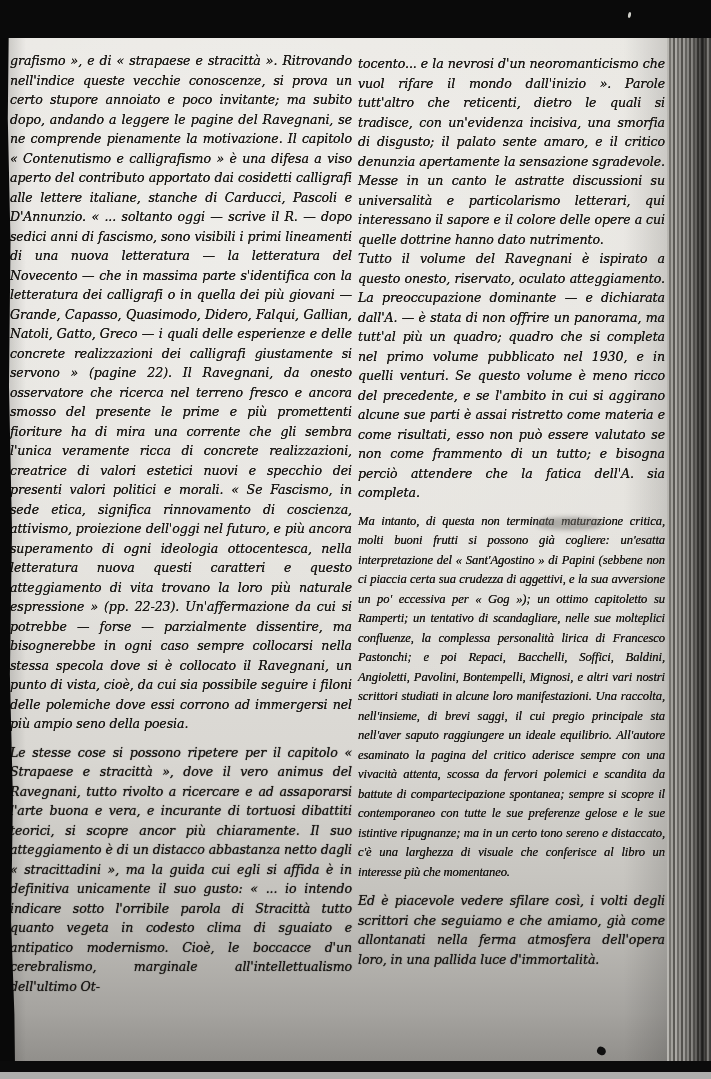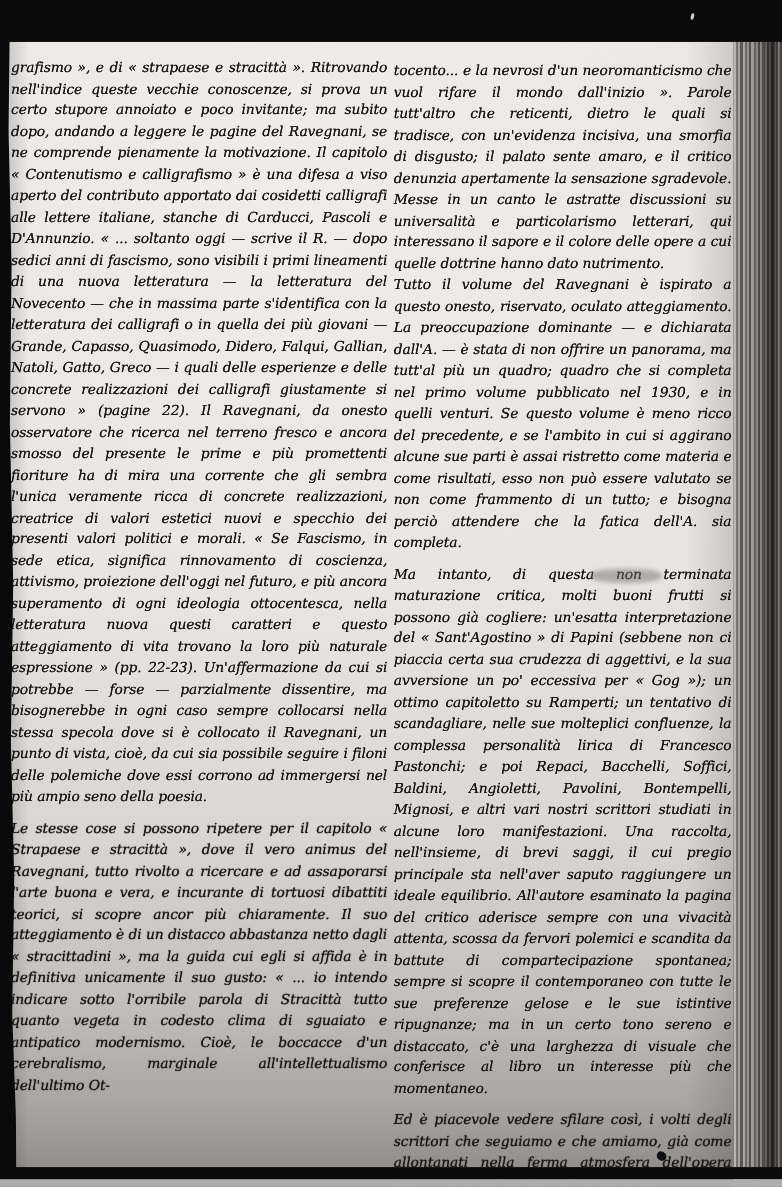--- a/index.html
+++ b/index.html
@@ -22,21 +22,21 @@
 
   
   .col{
     position:absolute;color:#1a1815;font-style:italic;
     font-size:12.6px;line-height:19.5px;text-align:justify;
     letter-spacing:-0.1px;
   }
   .col p{margin:0;}
   .col p.gap{margin-top:9px;}
   .ink-1{text-shadow:0 0 .3px currentColor;font-style:italic;}
-  .ink-2{text-shadow:0 0 .6px currentColor;}
+  .ink-2{text-shadow:0 0 .6px currentColor;font-family:Liberation Serif, serif;}
   .ink-3{text-shadow:0 0 .9px currentColor;filter:blur(.18px);}
   .col-left{left:4px;top:13px;width:342px;}
   .col-right{left:352px;top:16px;width:307px;}
 
   
   .top-band{position:absolute;left:0;top:0;width:711px;height:38px;background:#0a0a0a;z-index:3;}
   .speck{position:absolute;left:628px;top:12px;width:3px;height:6px;background:#cfcfc9;border-radius:50%;transform:rotate(12deg);}
   .left-band{
     position:absolute;left:0;top:36px;width:15px;height:1030px;background:#090909;z-index:3;
     clip-path:polygon(0 0,58% 0,52% 8%,70% 20%,60% 34%,80% 48%,66% 62%,86% 74%,74% 86%,96% 95%,100% 100%,0 100%);

